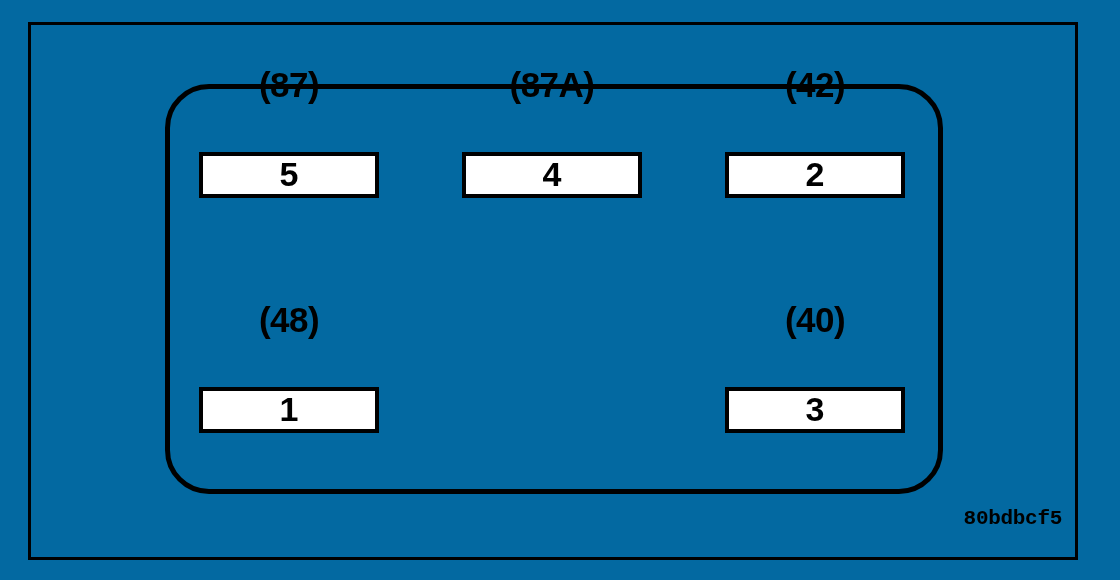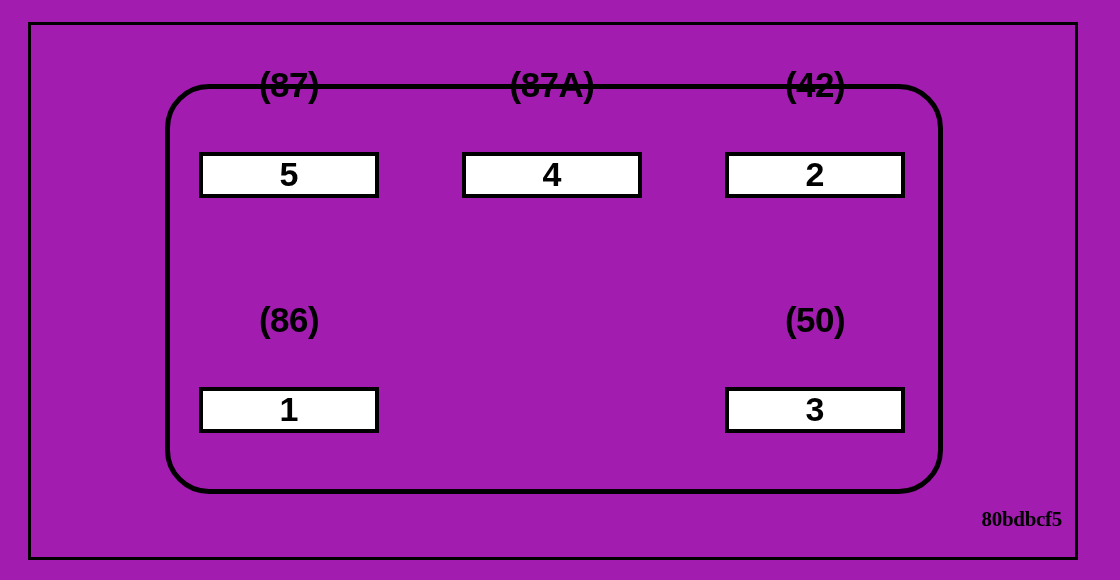--- a/index.html
+++ b/index.html
@@ -7,21 +7,21 @@
     padding: 0;
     background: #ffffff;
   }
   body {
     font-family: "Liberation Sans", sans-serif;
   }
   #canvas {
     position: relative;
     width: 1120px;
     height: 580px;
-    background: #a21caf;
+    background: #0369a1;
     overflow: hidden;
   }
   
   .outer-frame {
     position: absolute;
     left: 28px;
     top: 22px;
     width: 1050px;
     height: 538px;
     border: 3px solid #000000;
@@ -84,21 +84,21 @@
   .t-87a  { left: 462px; top: 152px; }
   .t-85   { left: 725px; top: 152px; }
   .t-86   { left: 199px; top: 387px; }
   .t-30   { left: 725px; top: 387px; }
 
   
   .figure-code {
     position: absolute;
     right: 58px;
     top: 507px;
-    font-family: Liberation Serif, serif;
+    font-family: Liberation Mono, monospace;
     font-size: 21px;
     font-weight: bold;
     color: #000000;
     letter-spacing: -0.3px;
     white-space: nowrap;
   }
 </style>
 </head>
 <body>
 
@@ -123,28 +123,28 @@
   </div>
 
   <div class="terminal t-85">
     <div class="terminal-label">(42)</div>
     <div class="pin-box">
       <span class="pin-number">2</span>
     </div>
   </div>
 
   <div class="terminal t-86">
-    <div class="terminal-label">(86)</div>
+    <div class="terminal-label">(48)</div>
     <div class="pin-box">
       <span class="pin-number">1</span>
     </div>
   </div>
 
   <div class="terminal t-30">
-    <div class="terminal-label">(50)</div>
+    <div class="terminal-label">(40)</div>
     <div class="pin-box">
       <span class="pin-number">3</span>
     </div>
   </div>
 
   <div class="figure-code">80bdbcf5</div>
 
 </div>
 
 </body></html>

